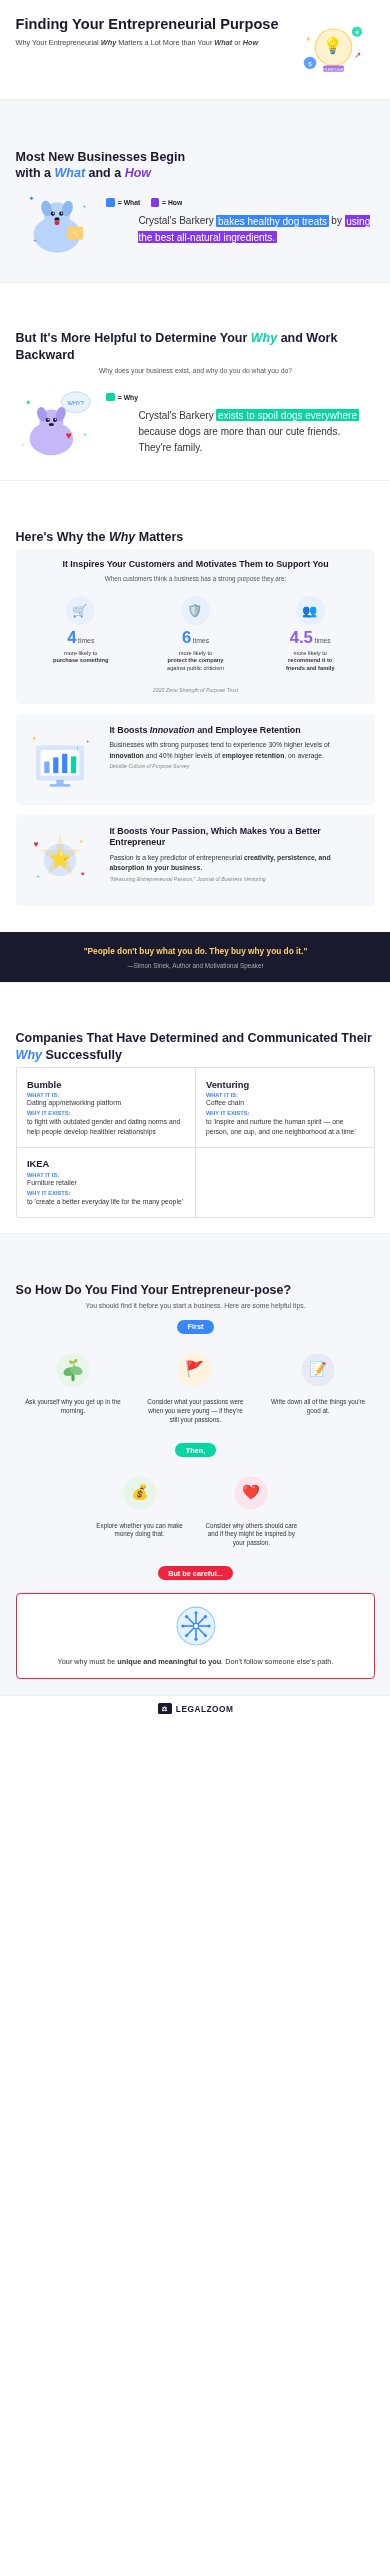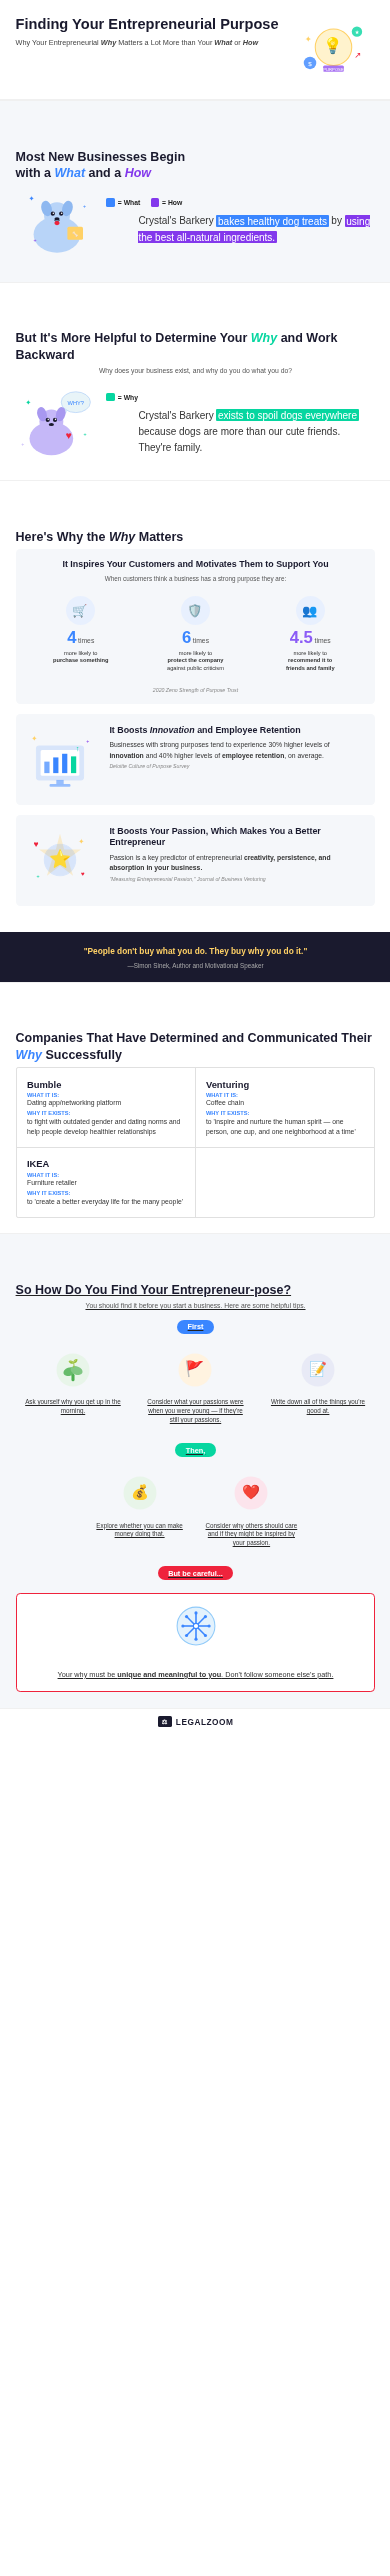--- a/index.html
+++ b/index.html
@@ -224,21 +224,20 @@
     .company-why-value {
       font-size: 6.8px;
       color: #333;
       line-height: 1.4;
     }
 
     
     .find-section {
       background: #f5f7fa;
       padding: 15.6px;
-      text-decoration: underline;
     }
     .badge {
       display: inline-block;
       padding: 2.6px 10.4px;
       border-radius: 10.4px;
       font-size: 7.3px;
       font-weight: 700;
       color: #fff;
       margin-bottom: 7.8px;
     }
@@ -265,21 +264,21 @@
 
     .careful-card {
       background: #fff;
       border: 1px solid #ef233c;
       border-radius: 4.2px;
       padding: 10.4px;
       text-align: center;
       display: flex;
       flex-direction: column;
       align-items: center;
-      gap: 21px;
+      gap: 8px;
     }
     .careful-text {
       font-size: 7.3px;
       color: #333;
       line-height: 1.5;
     }
     .careful-text em { font-weight: 700; font-style: normal; }
 
     
     .footer {

